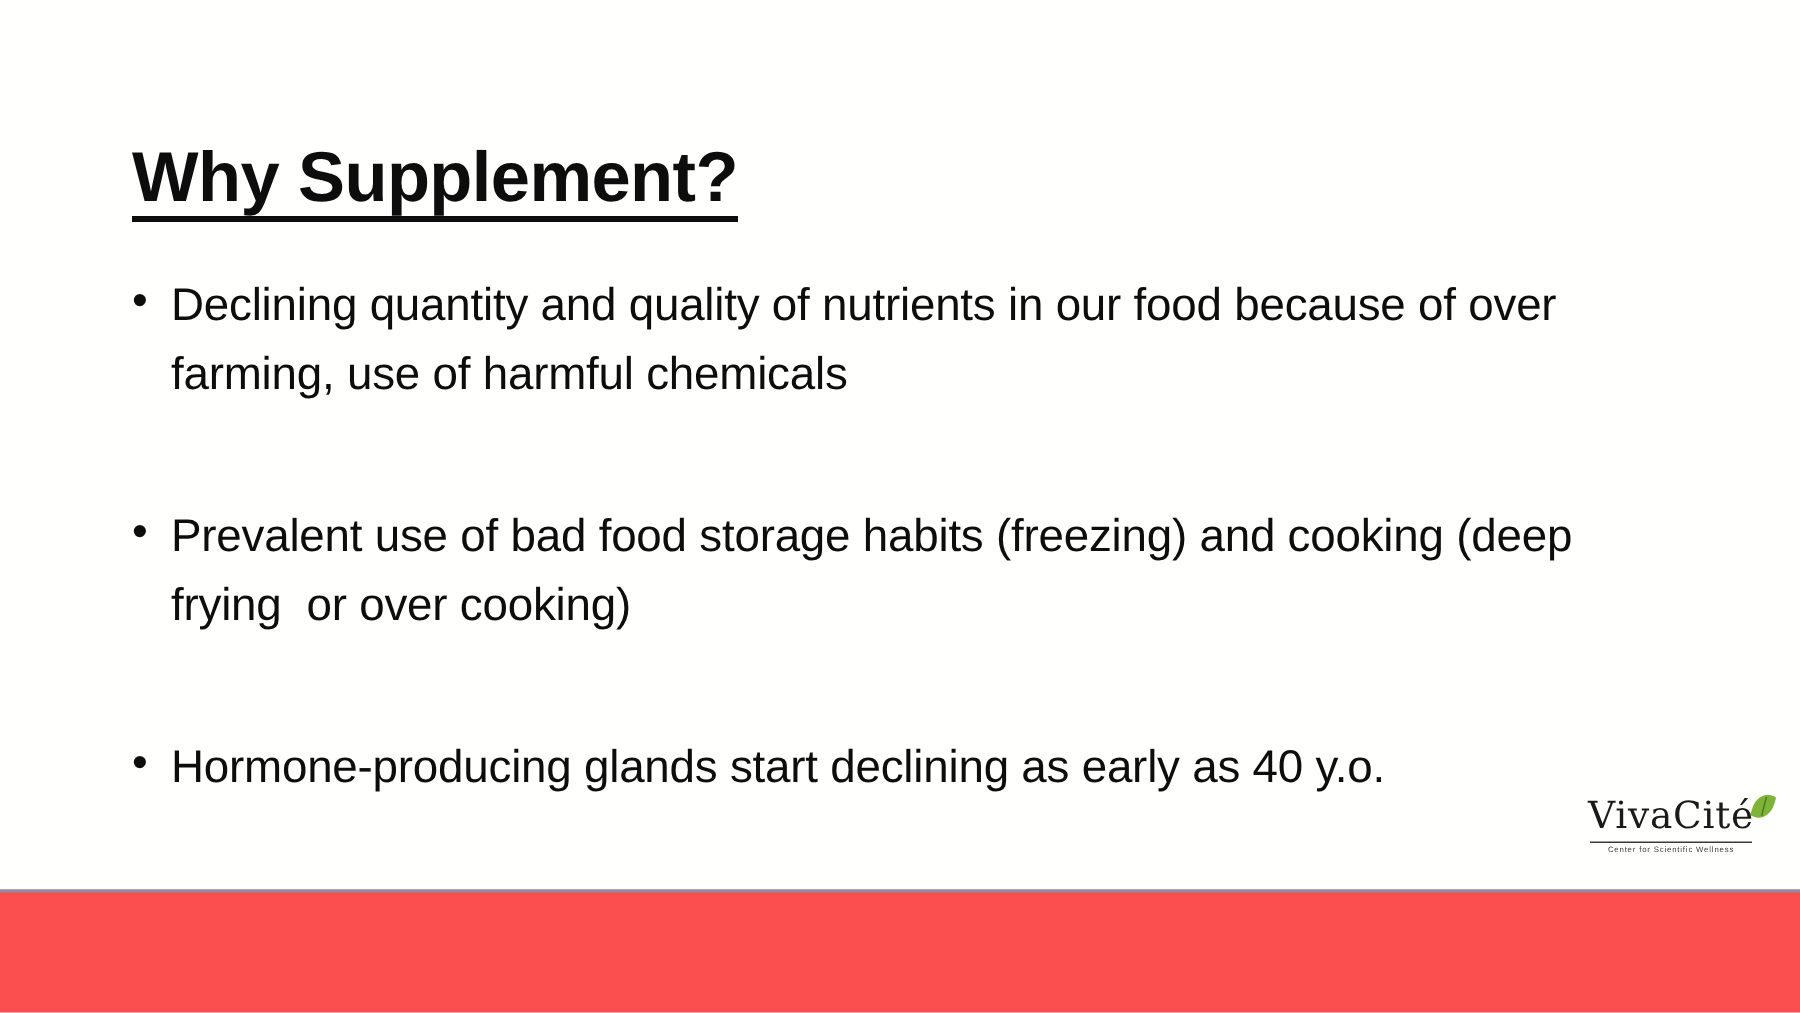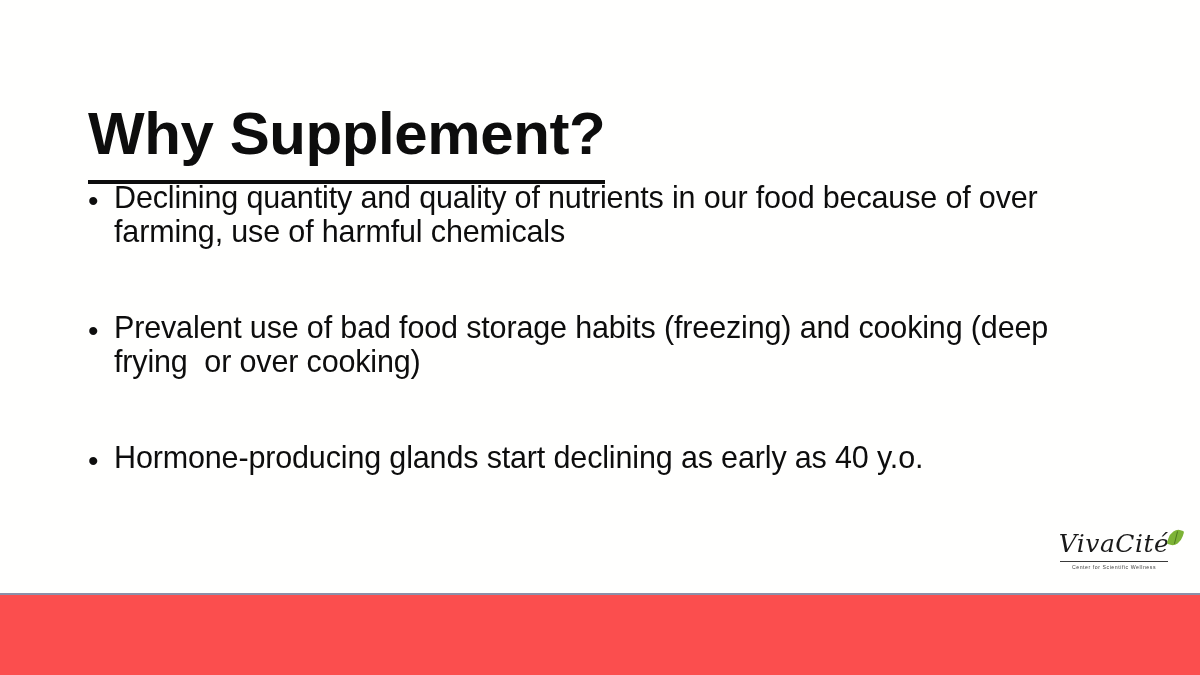--- a/index.html
+++ b/index.html
@@ -23,26 +23,26 @@
 
   
   .title-block {
     position: absolute;
     left: 88px;
     top: 62px;
     width: 1020px;
   }
   .slide-title {
     display: inline-block;
-    font-size: 60px;
+    font-size: 47px;
     line-height: 1.05;
     font-weight: 700;
     color: #0D0D0D;
     letter-spacing: -0.4px;
-    padding-bottom: 15px;
+    padding-bottom: 1px;
     border-bottom: 4px solid #0D0D0D;
     white-space: nowrap;
   }
 
   
   .body-block {
     position: absolute;
     left: 88px;
     top: 180px;
     width: 1035px;
@@ -59,39 +59,38 @@
     flex: 0 0 auto;
     width: 26px;
     font-size: 30px;
     line-height: 42px;
     color: #0D0D0D;
     text-align: left;
   }
   .bullet-text {
     flex: 1 1 auto;
     font-size: 30.5px;
-    line-height: 34px;
+    line-height: 46px;
     color: #0D0D0D;
     letter-spacing: -0.15px;
     white-space: pre-wrap;
   }
 
   
   .logo {
     position: absolute;
     right: 12px;
     top: 528px;
     width: 148px;
     height: 58px;
     text-align: center;
   }
   .logo-wordmark {
     position: relative;
     font-family: "DejaVu Serif", serif;
-    font-style: italic;
     font-size: 25px;
     line-height: 32px;
     color: #1A1A1A;
     letter-spacing: 0.5px;
     white-space: nowrap;
   }
   .logo-leaf {
     position: absolute;
     right: 6px;
     top: 1px;

